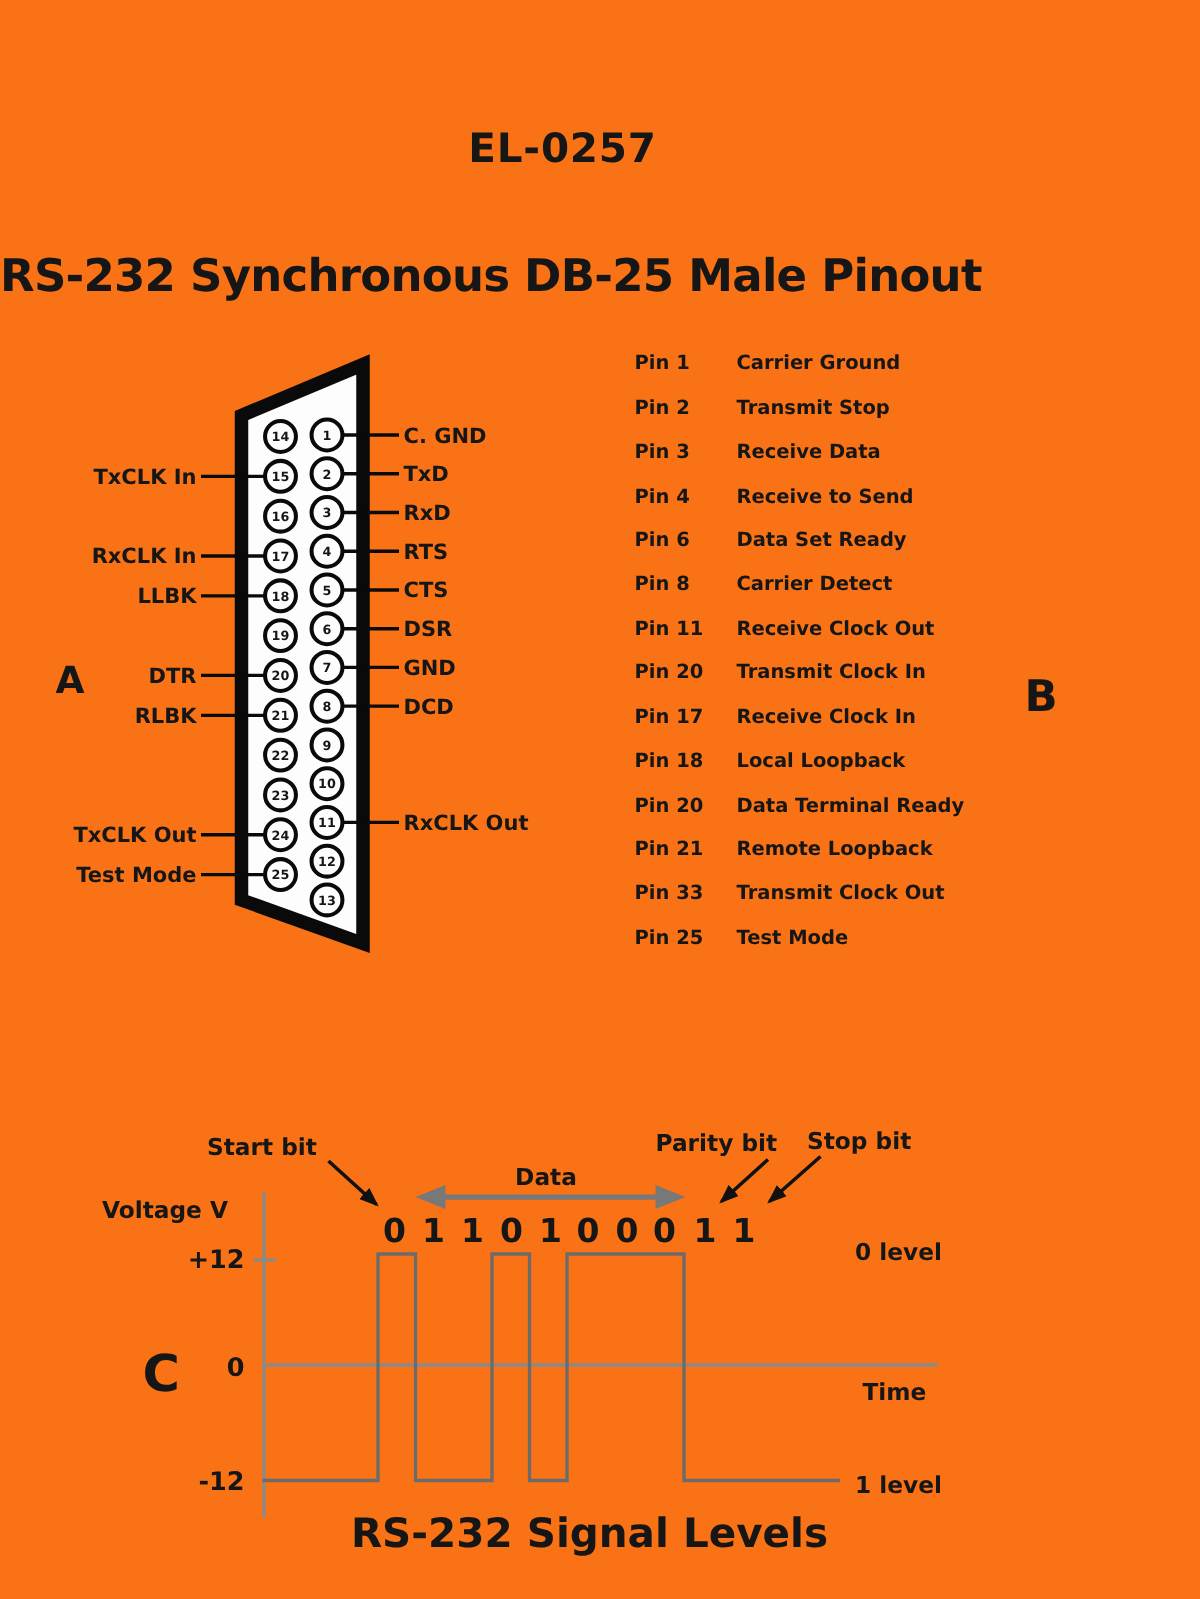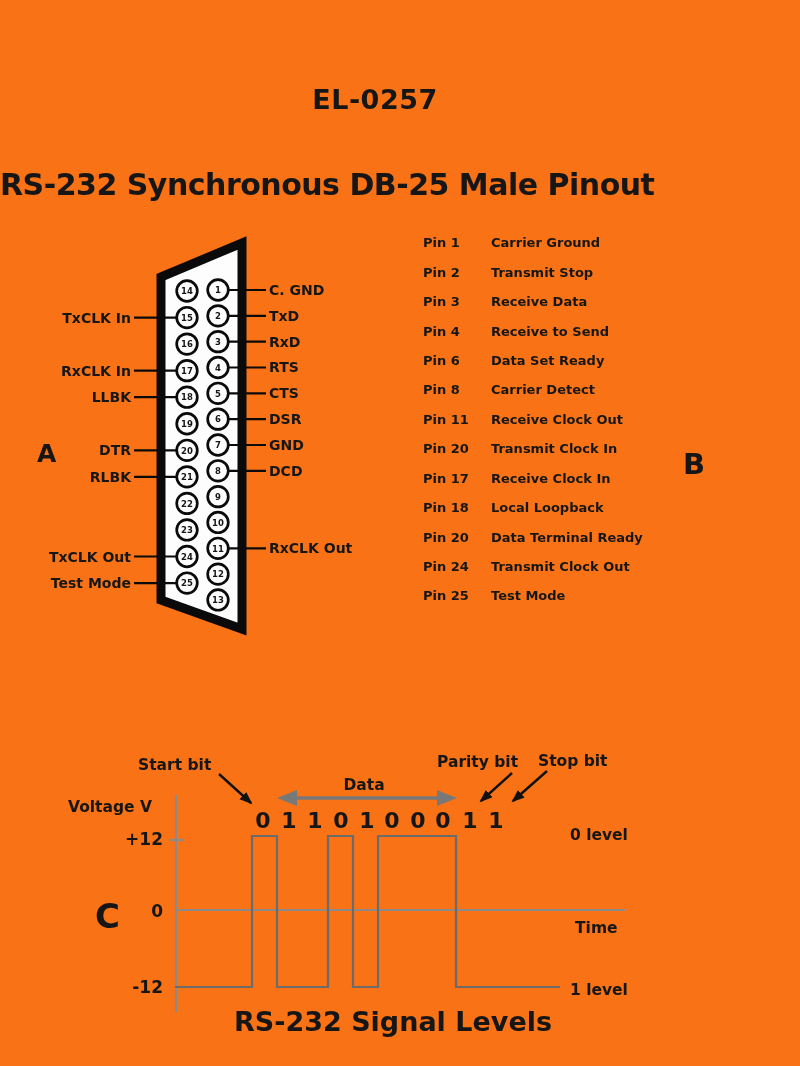--- a/index.html
+++ b/index.html
@@ -99,21 +99,25 @@
       </div>
       <div class="pin-row">
         <span class="pin-no">Pin 18</span>
         <span class="pin-desc">Local Loopback</span>
       </div>
       <div class="pin-row">
         <span class="pin-no">Pin 20</span>
         <span class="pin-desc">Data Terminal Ready</span>
       </div>
       <div class="pin-row">
-        <span class="pin-no">Pin 24</span>
+        <span class="pin-no">Pin 21</span>
+        <span class="pin-desc">Remote Loopback</span>
+      </div>
+      <div class="pin-row">
+        <span class="pin-no">Pin 33</span>
         <span class="pin-desc">Transmit Clock Out</span>
       </div>
       <div class="pin-row">
         <span class="pin-no">Pin 25</span>
         <span class="pin-desc">Test Mode</span>
       </div>
     </div>
 
   <svg id="diagram" width="800" height="1066" viewBox="0 0 800 1066">
     <defs>

